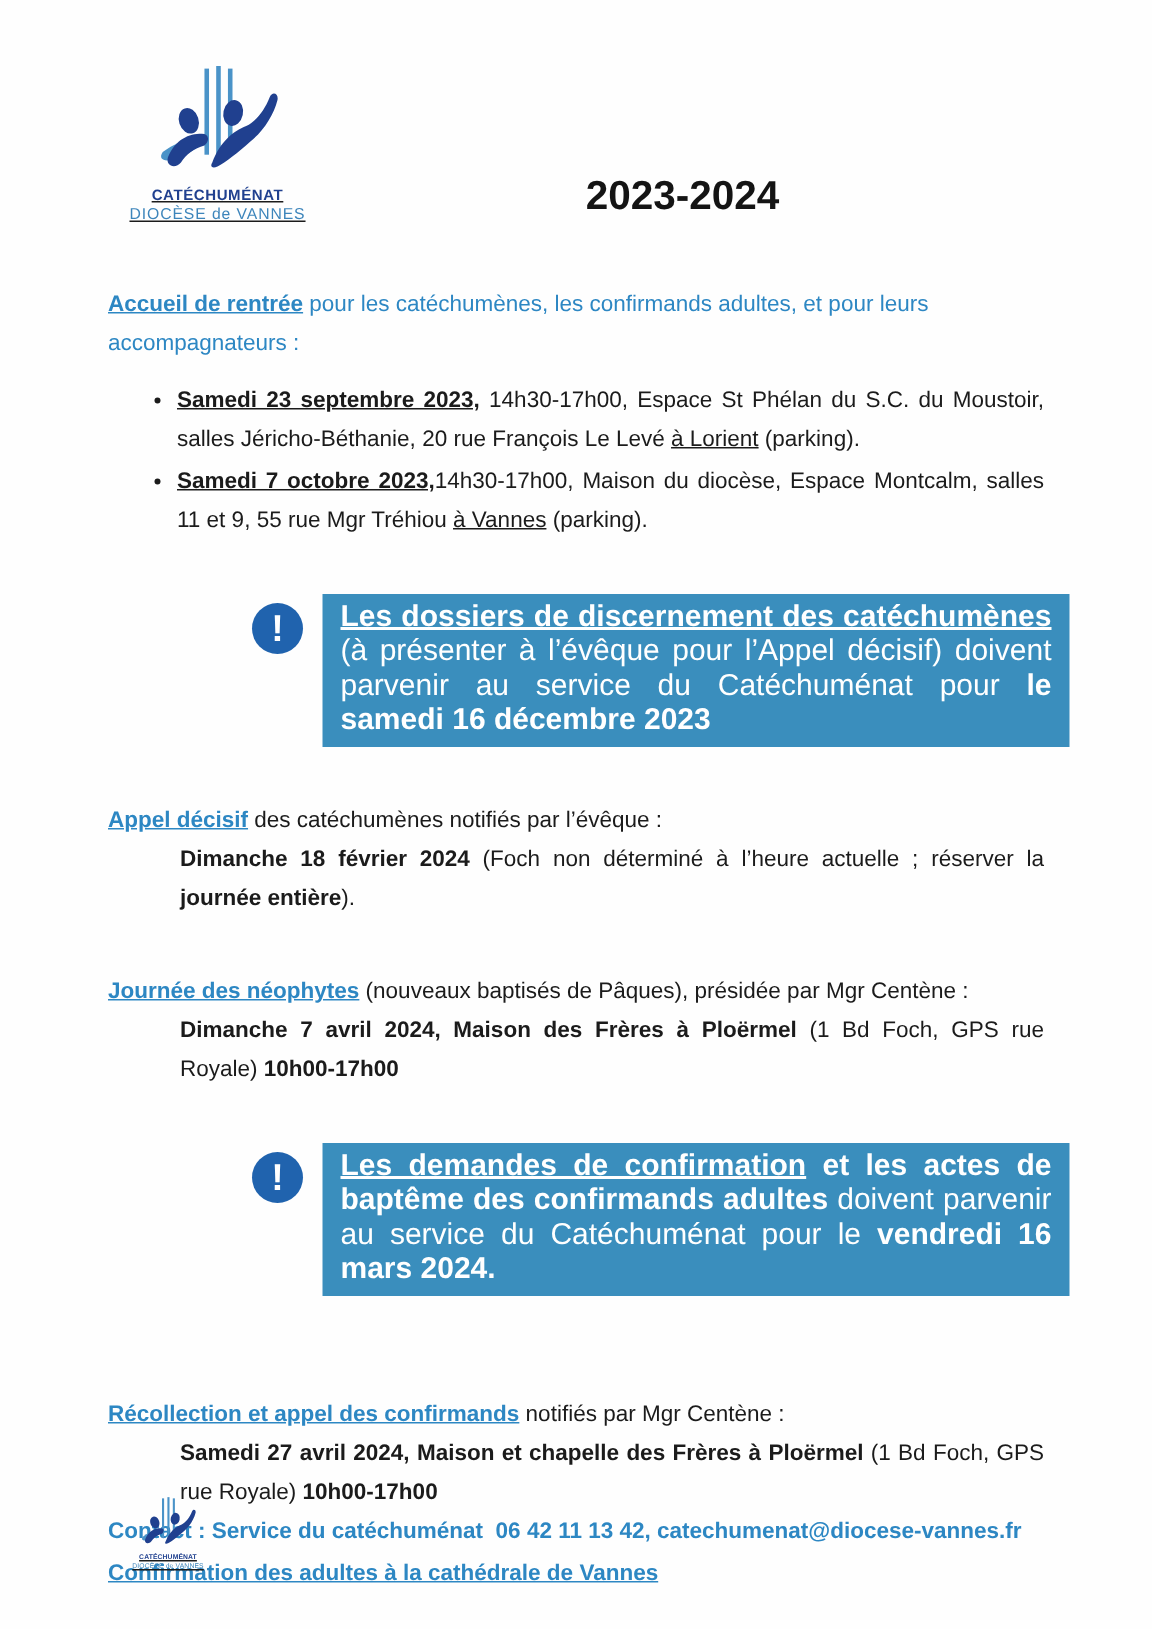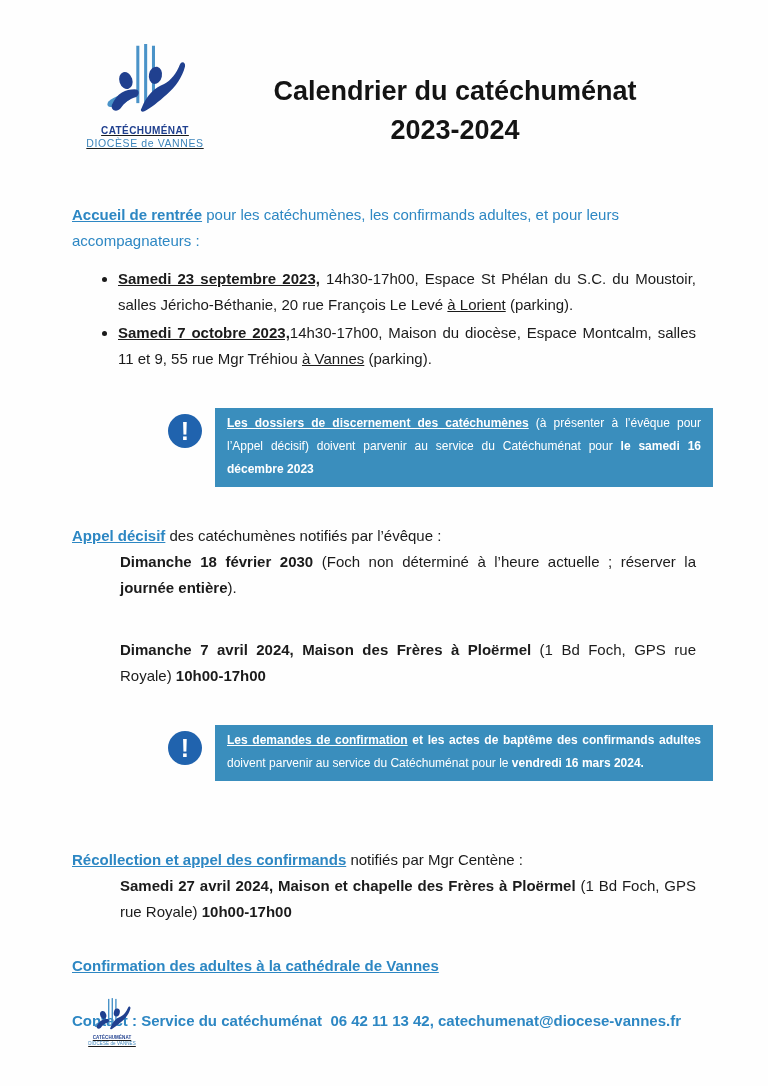--- a/index.html
+++ b/index.html
@@ -14,36 +14,36 @@
   .logo svg{width:88px;height:80px;display:block;margin:0 auto;}
   .logo-l1{font-size:10px;font-weight:bold;color:#20408f;letter-spacing:.4px;line-height:13px;}
   .logo-l2{font-size:10.5px;color:#3d85bb;letter-spacing:.6px;line-height:13px;}
   .title{
     position:absolute;left:212px;right:70px;top:72px;margin:0;
     text-align:center;font-size:27px;font-weight:bold;color:#141414;line-height:39px;
   }
   
   .content{padding:0 72px;}
   .para{font-size:15px;line-height:26px;margin:0;}
-  .intro-head{margin-top:32px;}
+  .intro-head{margin-top:20px;}
   ul.dates{margin:12px 0 0;padding-left:46px;}
   ul.dates li{font-size:15px;line-height:26px;text-align:justify;margin:0 0 2px;}
   
   .alert-row{display:flex;align-items:flex-start;margin-left:96px;width:545px;}
   .alert-row.first{margin-top:36px;}
   .alert-row.second{margin-top:36px;}
   .excl{
     flex:0 0 34px;width:34px;height:34px;border-radius:50%;
     background:#2063ae;color:#ffffff;font-weight:bold;font-size:25px;
     display:flex;align-items:center;justify-content:center;margin-top:6px;
     font-family:"Liberation Sans",sans-serif;
   }
   .alert-box{
     flex:1;margin-left:13px;background:#3a8ebd;color:#ffffff;
-    font-size:12px;line-height:23px;padding:4px 12px 6px;text-align:justify;
+    font-size:20px;line-height:23px;padding:4px 12px 6px;text-align:justify;
   }
   .alert-box .u{text-decoration:underline;}
   
   .sec-appel{margin-top:36px;}
   .sec-journee{margin-top:36px;}
   .sec-recollection{margin-top:66px;}
   .sec-confirmation{margin-top:28px;}
   .indent{padding-left:48px;text-align:justify;}
   
   .b{font-weight:bold;}
@@ -76,43 +76,44 @@
         <g fill="#20408f">
           <ellipse cx="28" cy="42" rx="7.5" ry="10" transform="rotate(-18 28 42)"></ellipse>
           <path d="M12 70 C18 56 28 52 38 52 C44 52 44 58 40 61 C32 63 26 68 22 74 C18 79 10 77 12 70 Z"></path>
           <ellipse cx="62" cy="36" rx="7.5" ry="10" transform="rotate(12 62 36)"></ellipse>
           <path d="M46 74 C52 58 62 50 72 46 C80 42 86 34 90 24 C92 19 97 21 96 26 C93 38 85 50 75 58 C66 66 56 74 50 77 C46 79 44 77 46 74 Z"></path>
         </g>
       </svg>
       <div class="logo-l1">CATÉCHUMÉNAT</div>
       <div class="logo-l2">DIOCÈSE de VANNES</div>
     </div>
-    <h1 class="title"><span>Calendrier du catéchuménat</span><br><span>2023-2024</span></h1>
+    <h1 class="title"><br><span>2023-2024</span></h1>
   </header>
 
   <main class="content">
 
     <p class="para intro-head"><span class="b u blue">Accueil de rentrée</span><span class="blue"> pour les catéchumènes, les confirmands adultes, et pour leurs accompagnateurs :</span></p>
 
     <ul class="dates">
       <li><span class="b u">Samedi 23 septembre 2023,</span><span> 14h30-17h00, Espace St Phélan du S.C. du Moustoir, salles Jéricho-Béthanie, 20 rue François Le Levé </span><span class="u">à Lorient</span><span> (parking).</span></li>
       <li><span class="b u">Samedi 7 octobre 2023,</span><span>14h30-17h00, Maison du diocèse, Espace Montcalm, salles 11 et 9, 55 rue Mgr Tréhiou </span><span class="u">à Vannes</span><span> (parking).</span></li>
     </ul>
 
     <div class="alert-row first">
       <div class="excl">!</div>
       <div class="alert-box"><span class="b u">Les dossiers de discernement des catéchumènes</span><span> (à présenter à l’évêque pour l’Appel décisif) doivent parvenir au service du Catéchuménat pour </span><span class="b">le samedi 16 décembre 2023</span></div>
     </div>
 
     <section class="sec-appel">
       <p class="para"><span class="b u blue">Appel décisif</span><span> des catéchumènes notifiés par l’évêque :</span></p>
-      <p class="para indent"><span class="b">Dimanche 18 février 2030</span><span> (Foch non déterminé à l’heure actuelle ; réserver la </span><span class="b">journée entière</span><span>).</span></p>
+      <p class="para indent"><span class="b">Dimanche 18 février 2024</span><span> (Foch non déterminé à l’heure actuelle ; réserver la </span><span class="b">journée entière</span><span>).</span></p>
     </section>
 
     <section class="sec-journee">
+      <p class="para"><span class="b u blue">Journée des néophytes</span><span> (nouveaux baptisés de Pâques), présidée par Mgr Centène :</span></p>
       <p class="para indent"><span class="b">Dimanche 7 avril 2024, Maison des Frères à Ploërmel</span><span> (1 Bd Foch, GPS rue Royale) </span><span class="b">10h00-17h00</span></p>
     </section>
 
     <div class="alert-row second">
       <div class="excl">!</div>
       <div class="alert-box"><span class="b u">Les demandes de confirmation</span><span class="b"> et les actes de baptême des confirmands adultes</span><span> doivent parvenir au service du Catéchuménat pour le </span><span class="b">vendredi 16 mars 2024.</span></div>
     </div>
 
     <section class="sec-recollection">
       <p class="para"><span class="b u blue">Récollection et appel des confirmands</span><span> notifiés par Mgr Centène :</span></p>

